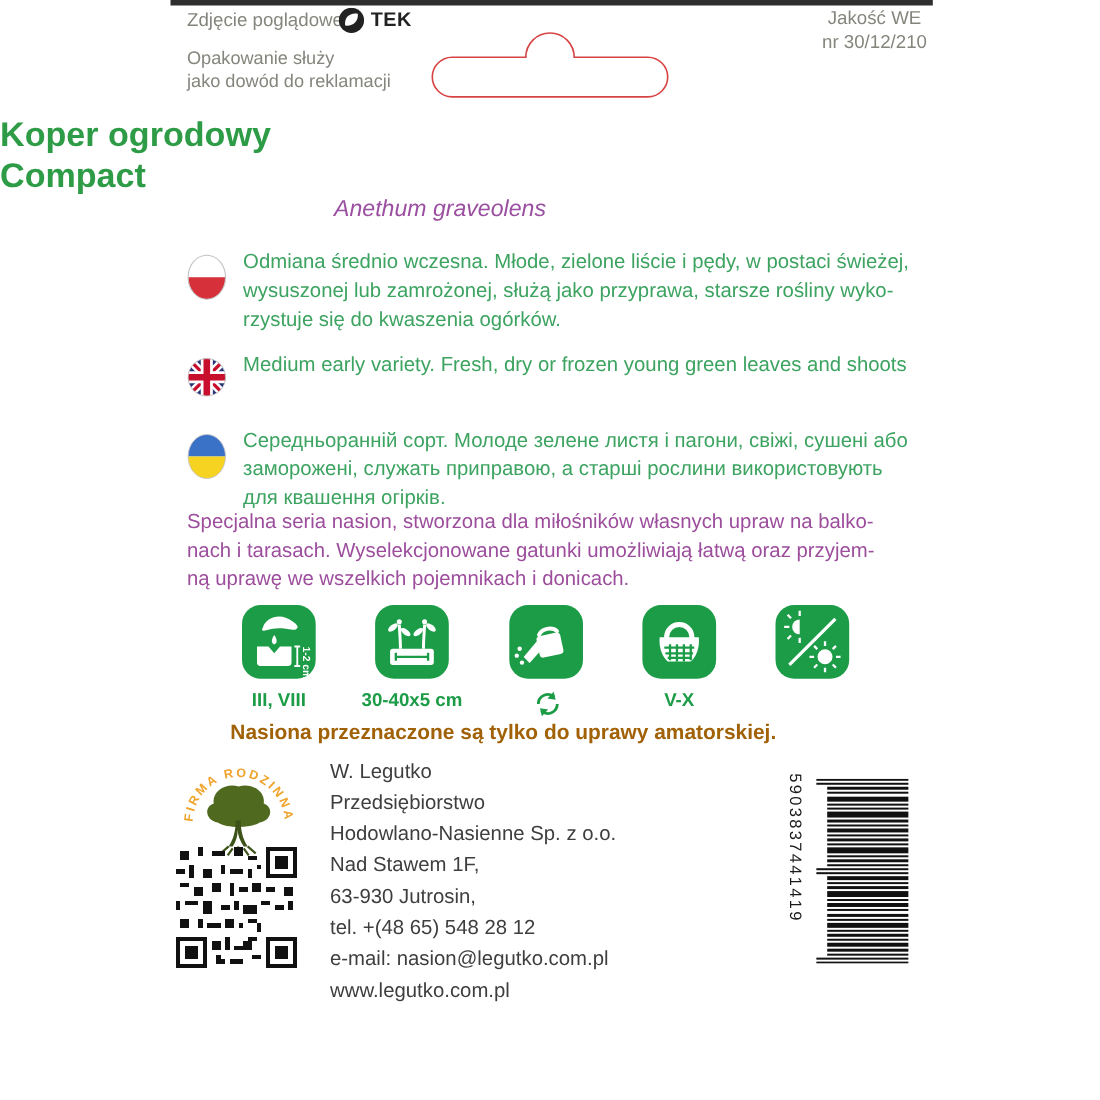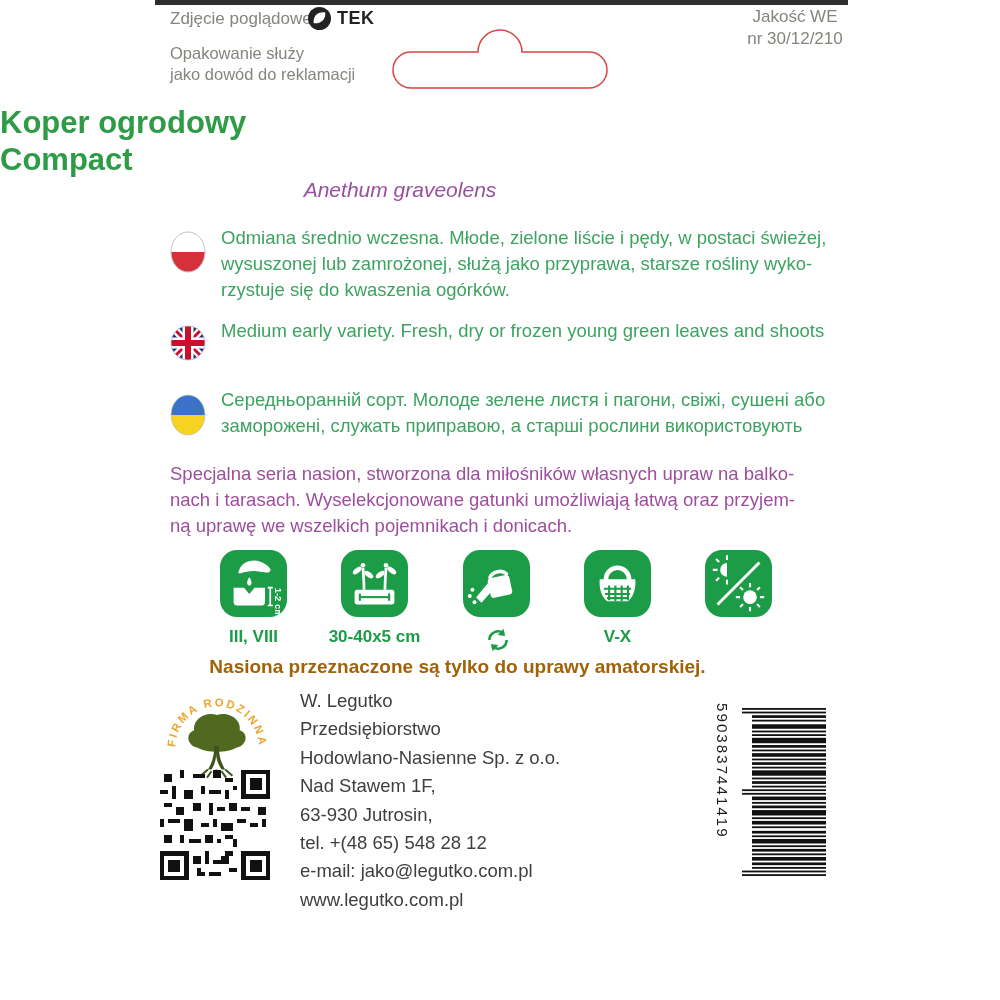--- a/index.html
+++ b/index.html
@@ -95,20 +95,21 @@
 </div>
 
 <svg class="flag" style="top:394px" width="36" height="42" viewBox="0 0 36 42">
   <path d="M1,21 A17,20 0 0 1 35,21 Z" fill="#3A72C8"></path>
   <path d="M1,21 A17,20 0 0 0 35,21 Z" fill="#F6D321"></path>
   <ellipse cx="18" cy="21" rx="17" ry="20" fill="none" stroke="#C4C4C4" stroke-width="0.8"></ellipse>
 </svg>
 <div class="abs desc para greentxt" style="top:387px">
   <div class="line">Середньоранній сорт. Молоде зелене листя і пагони, свіжі, сушені або</div>
   <div class="line">заморожені, служать приправою, а старші рослини використовують</div>
+  <div class="line">для квашення огірків.</div>
 </div>
 
 <div class="abs series para purpletxt">
   <div class="line">Specjalna seria nasion, stworzona dla miłośników własnych upraw na balko-</div>
   <div class="line">nach i tarasach.  Wyselekcjonowane gatunki umożliwiają łatwą oraz przyjem-</div>
   <div class="line">ną uprawę we wszelkich pojemnikach i donicach.</div>
 </div>
 
 <div class="tile" style="left:220px">
   <svg width="67" height="67" viewBox="0 0 64 64">
@@ -252,21 +253,21 @@
   </g>
 </svg>
 
 <div class="abs address">
   <div class="line">W. Legutko</div>
   <div class="line">Przedsiębiorstwo</div>
   <div class="line">Hodowlano-Nasienne Sp. z o.o.</div>
   <div class="line">Nad Stawem 1F,</div>
   <div class="line">63-930 Jutrosin,</div>
   <div class="line">tel. +(48 65) 548 28 12</div>
-  <div class="line">e-mail: jako@legutko.com.pl</div>
+  <div class="line">e-mail: nasion@legutko.com.pl</div>
   <div class="line">www.legutko.com.pl</div>
 </div>
 
 <div class="abs bdigits">5903837441419</div>
 <svg class="abs" style="left:742px;top:708px" width="84" height="168" viewBox="0 0 84 186" preserveAspectRatio="none">
   <g fill="#111">
     <rect x="0" y="0" width="84" height="2"></rect>
       <rect x="0" y="4" width="84" height="2"></rect>
     <rect x="10" y="8" width="74" height="3"></rect>
       <rect x="10" y="13" width="74" height="2"></rect>

